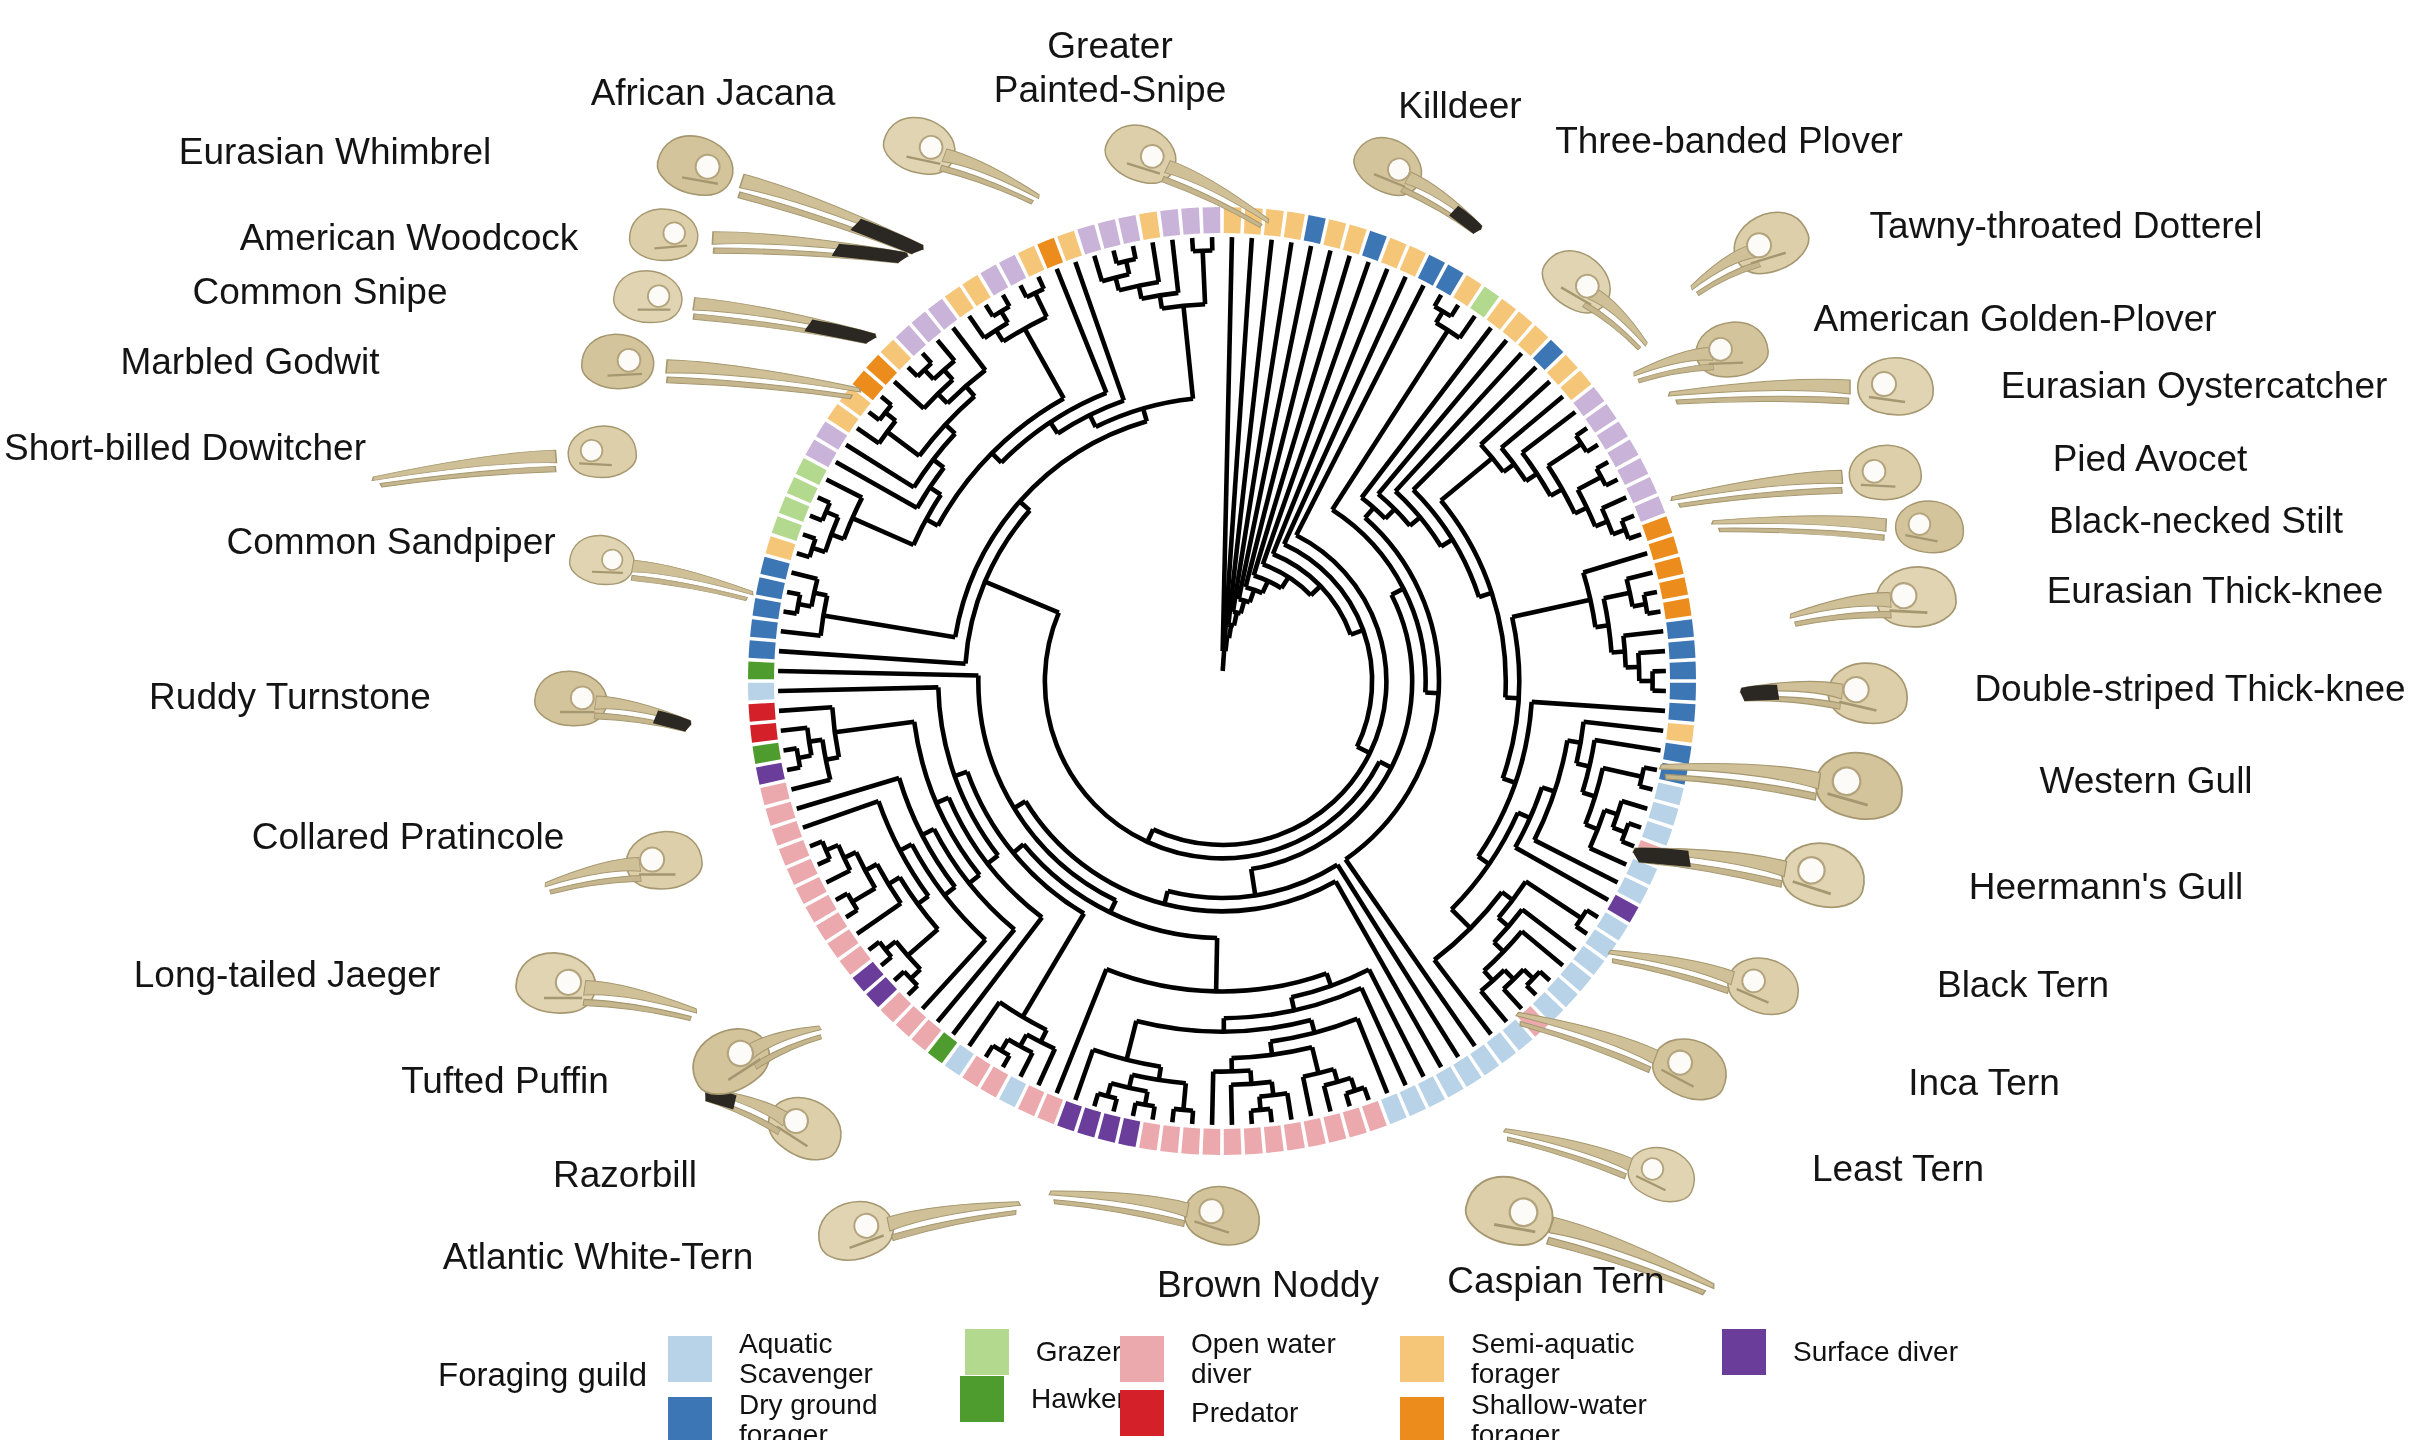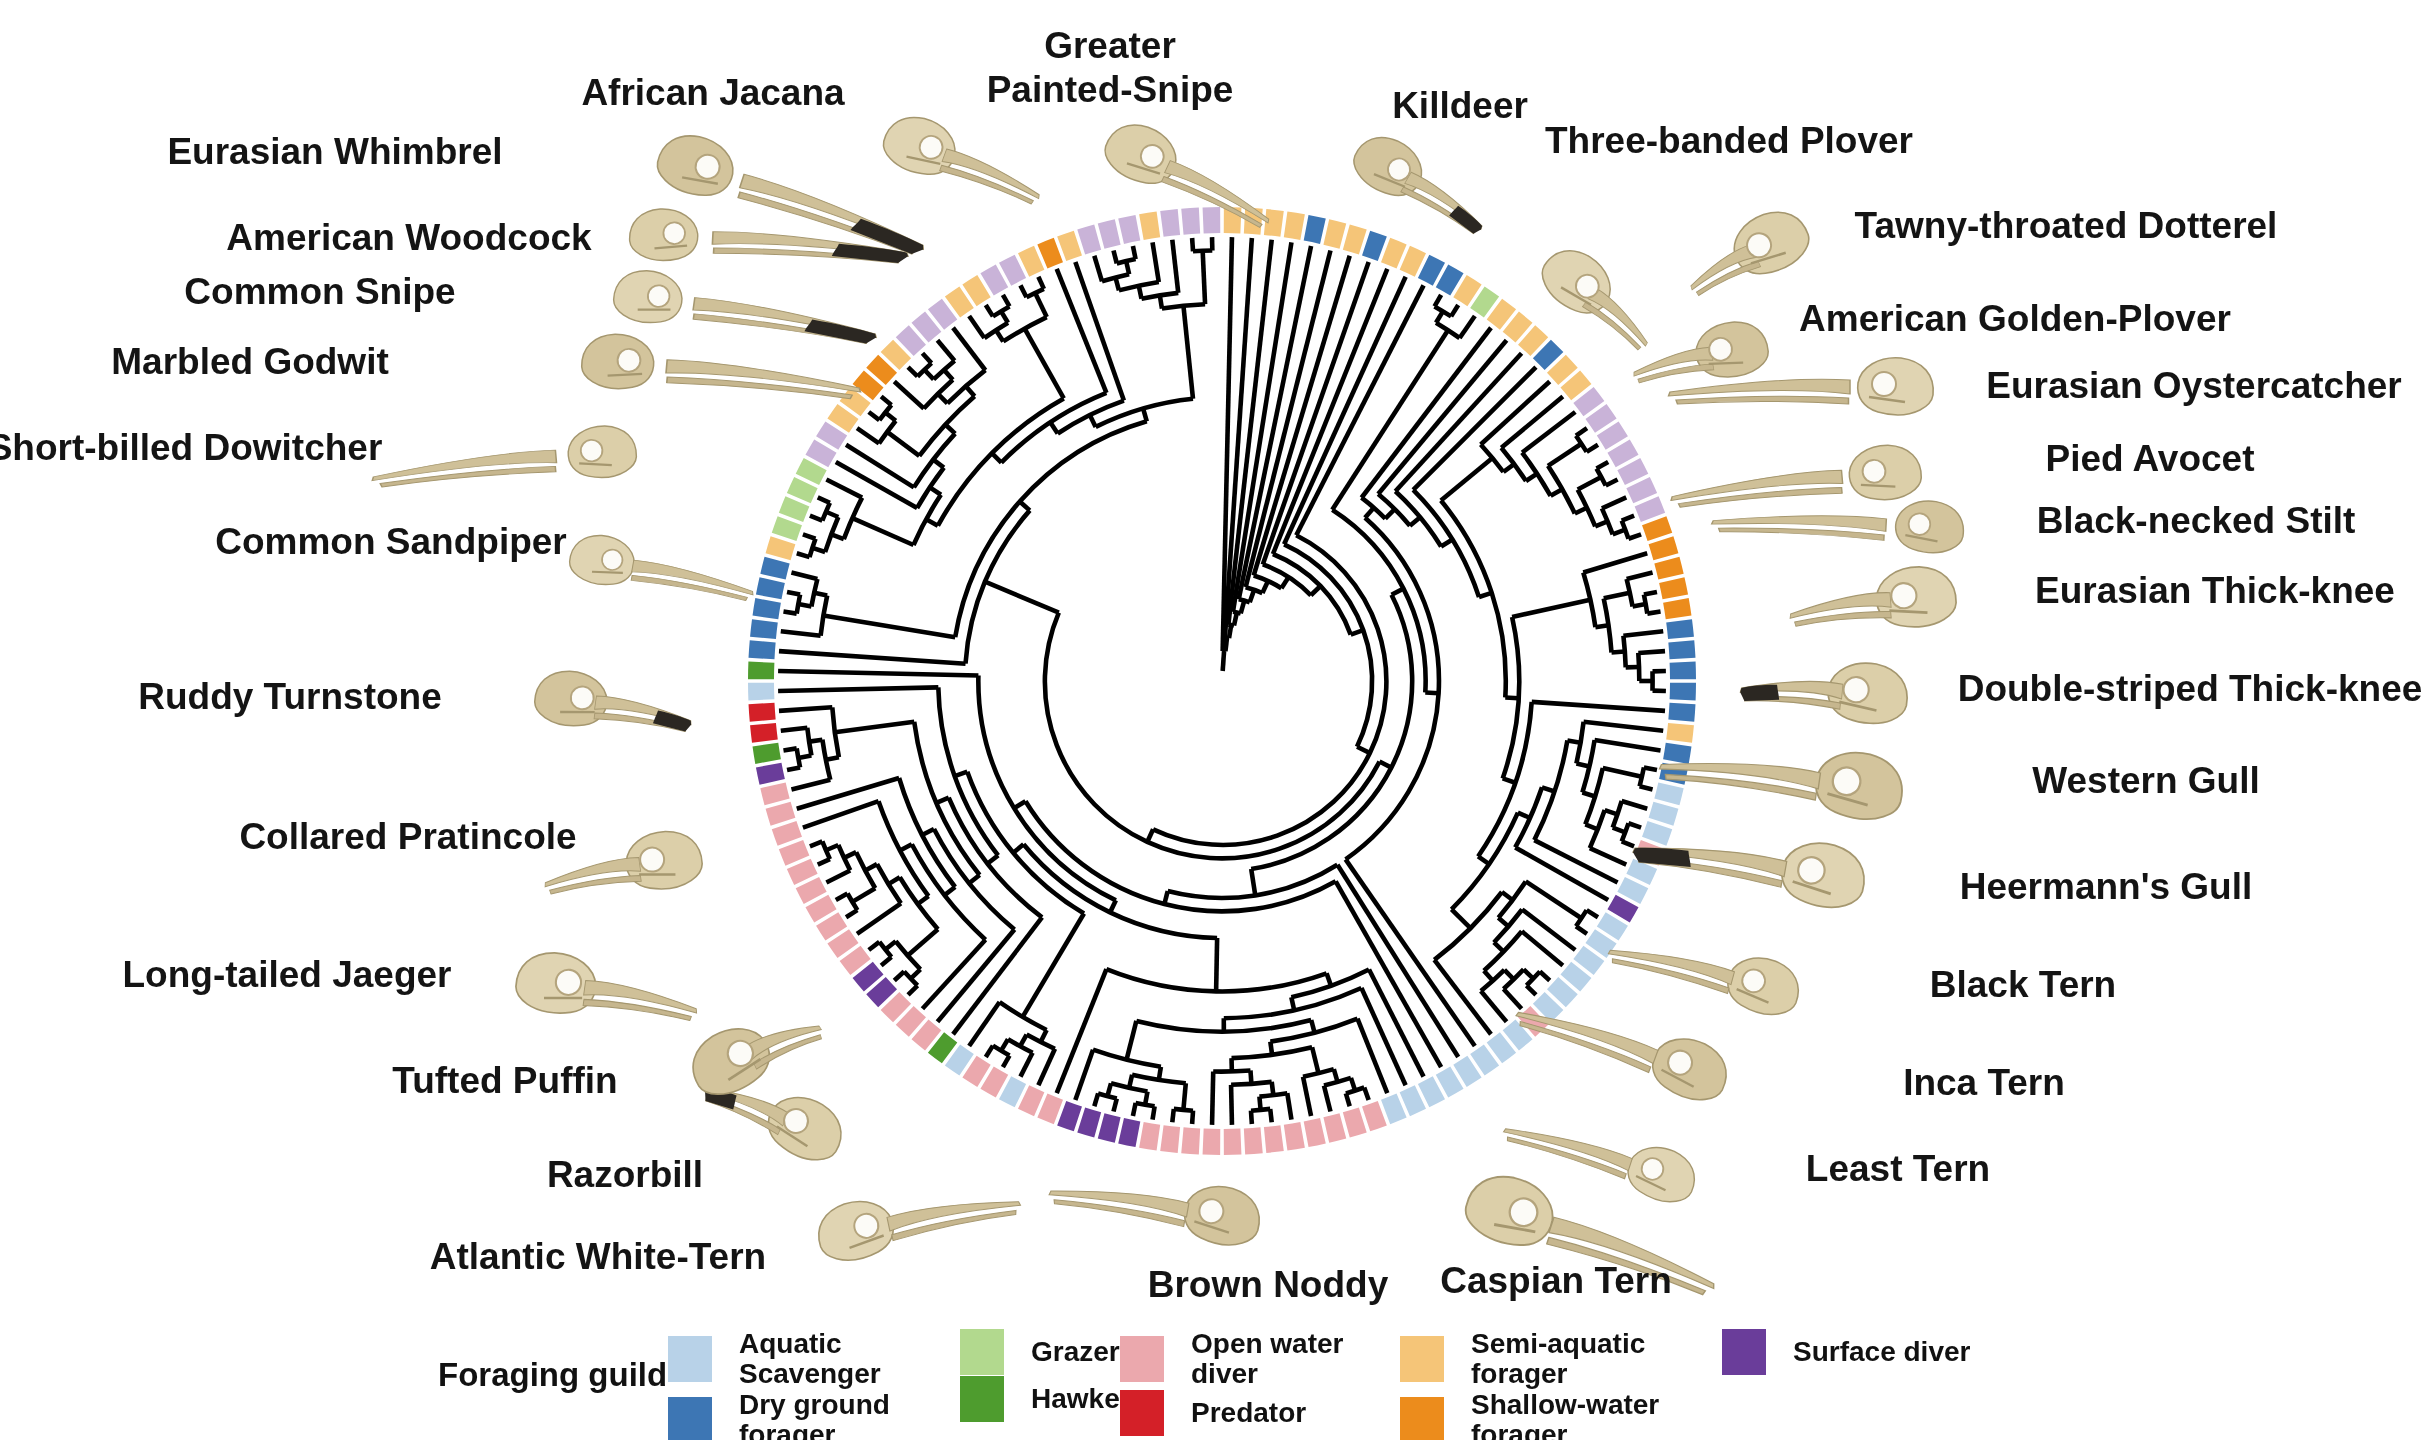--- a/index.html
+++ b/index.html
@@ -1,17 +1,17 @@
 <!DOCTYPE html>
 <html><head>
 <meta charset="utf-8">
 <style>
   html,body{margin:0;padding:0;background:#ffffff;}
   .stage{position:relative;width:2421px;height:1440px;background:#ffffff;overflow:hidden;
-         font-family:"Liberation Sans",sans-serif;font-weight:bold;}
+         font-family:"Liberation Sans",sans-serif;}
   #fig{position:absolute;left:0;top:0;}
   .sp{font-family:"Liberation Sans",sans-serif;font-size:37px;fill:#141414;}
   #legend{position:absolute;left:8px;top:0;width:100%;height:100%;pointer-events:none;color:#111;}
   #legend-title{position:absolute;left:430px;top:1356px;font-size:33px;}
   .lcol{position:absolute;top:1329px;display:flex;flex-direction:column;gap:1px;}
   .lrow{display:flex;align-items:center;}
   .lsw{width:44px;height:46px;flex:none;}
   .llab{margin-left:27px;font-size:28px;line-height:30px;white-space:pre;}
 </style>
 </head>
@@ -903,21 +903,21 @@
             <div class="lsw" style="background: rgb(184, 210, 232);"></div>
             <div class="llab">Aquatic
 Scavenger</div>
           </div>
           <div class="lrow">
             <div class="lsw" style="background: rgb(61, 118, 180);"></div>
             <div class="llab">Dry ground
 forager</div>
           </div>
         </div>
-        <div class="lcol" style="left: 952px;">
+        <div class="lcol" style="left: 952px; align-items: center;">
           <div class="lrow">
             <div class="lsw" style="background: rgb(178, 217, 142);"></div>
             <div class="llab">Grazer</div>
           </div>
           <div class="lrow">
             <div class="lsw" style="background: rgb(78, 156, 46);"></div>
             <div class="llab">Hawker</div>
           </div>
         </div>
         <div class="lcol" style="left: 1112px;">

